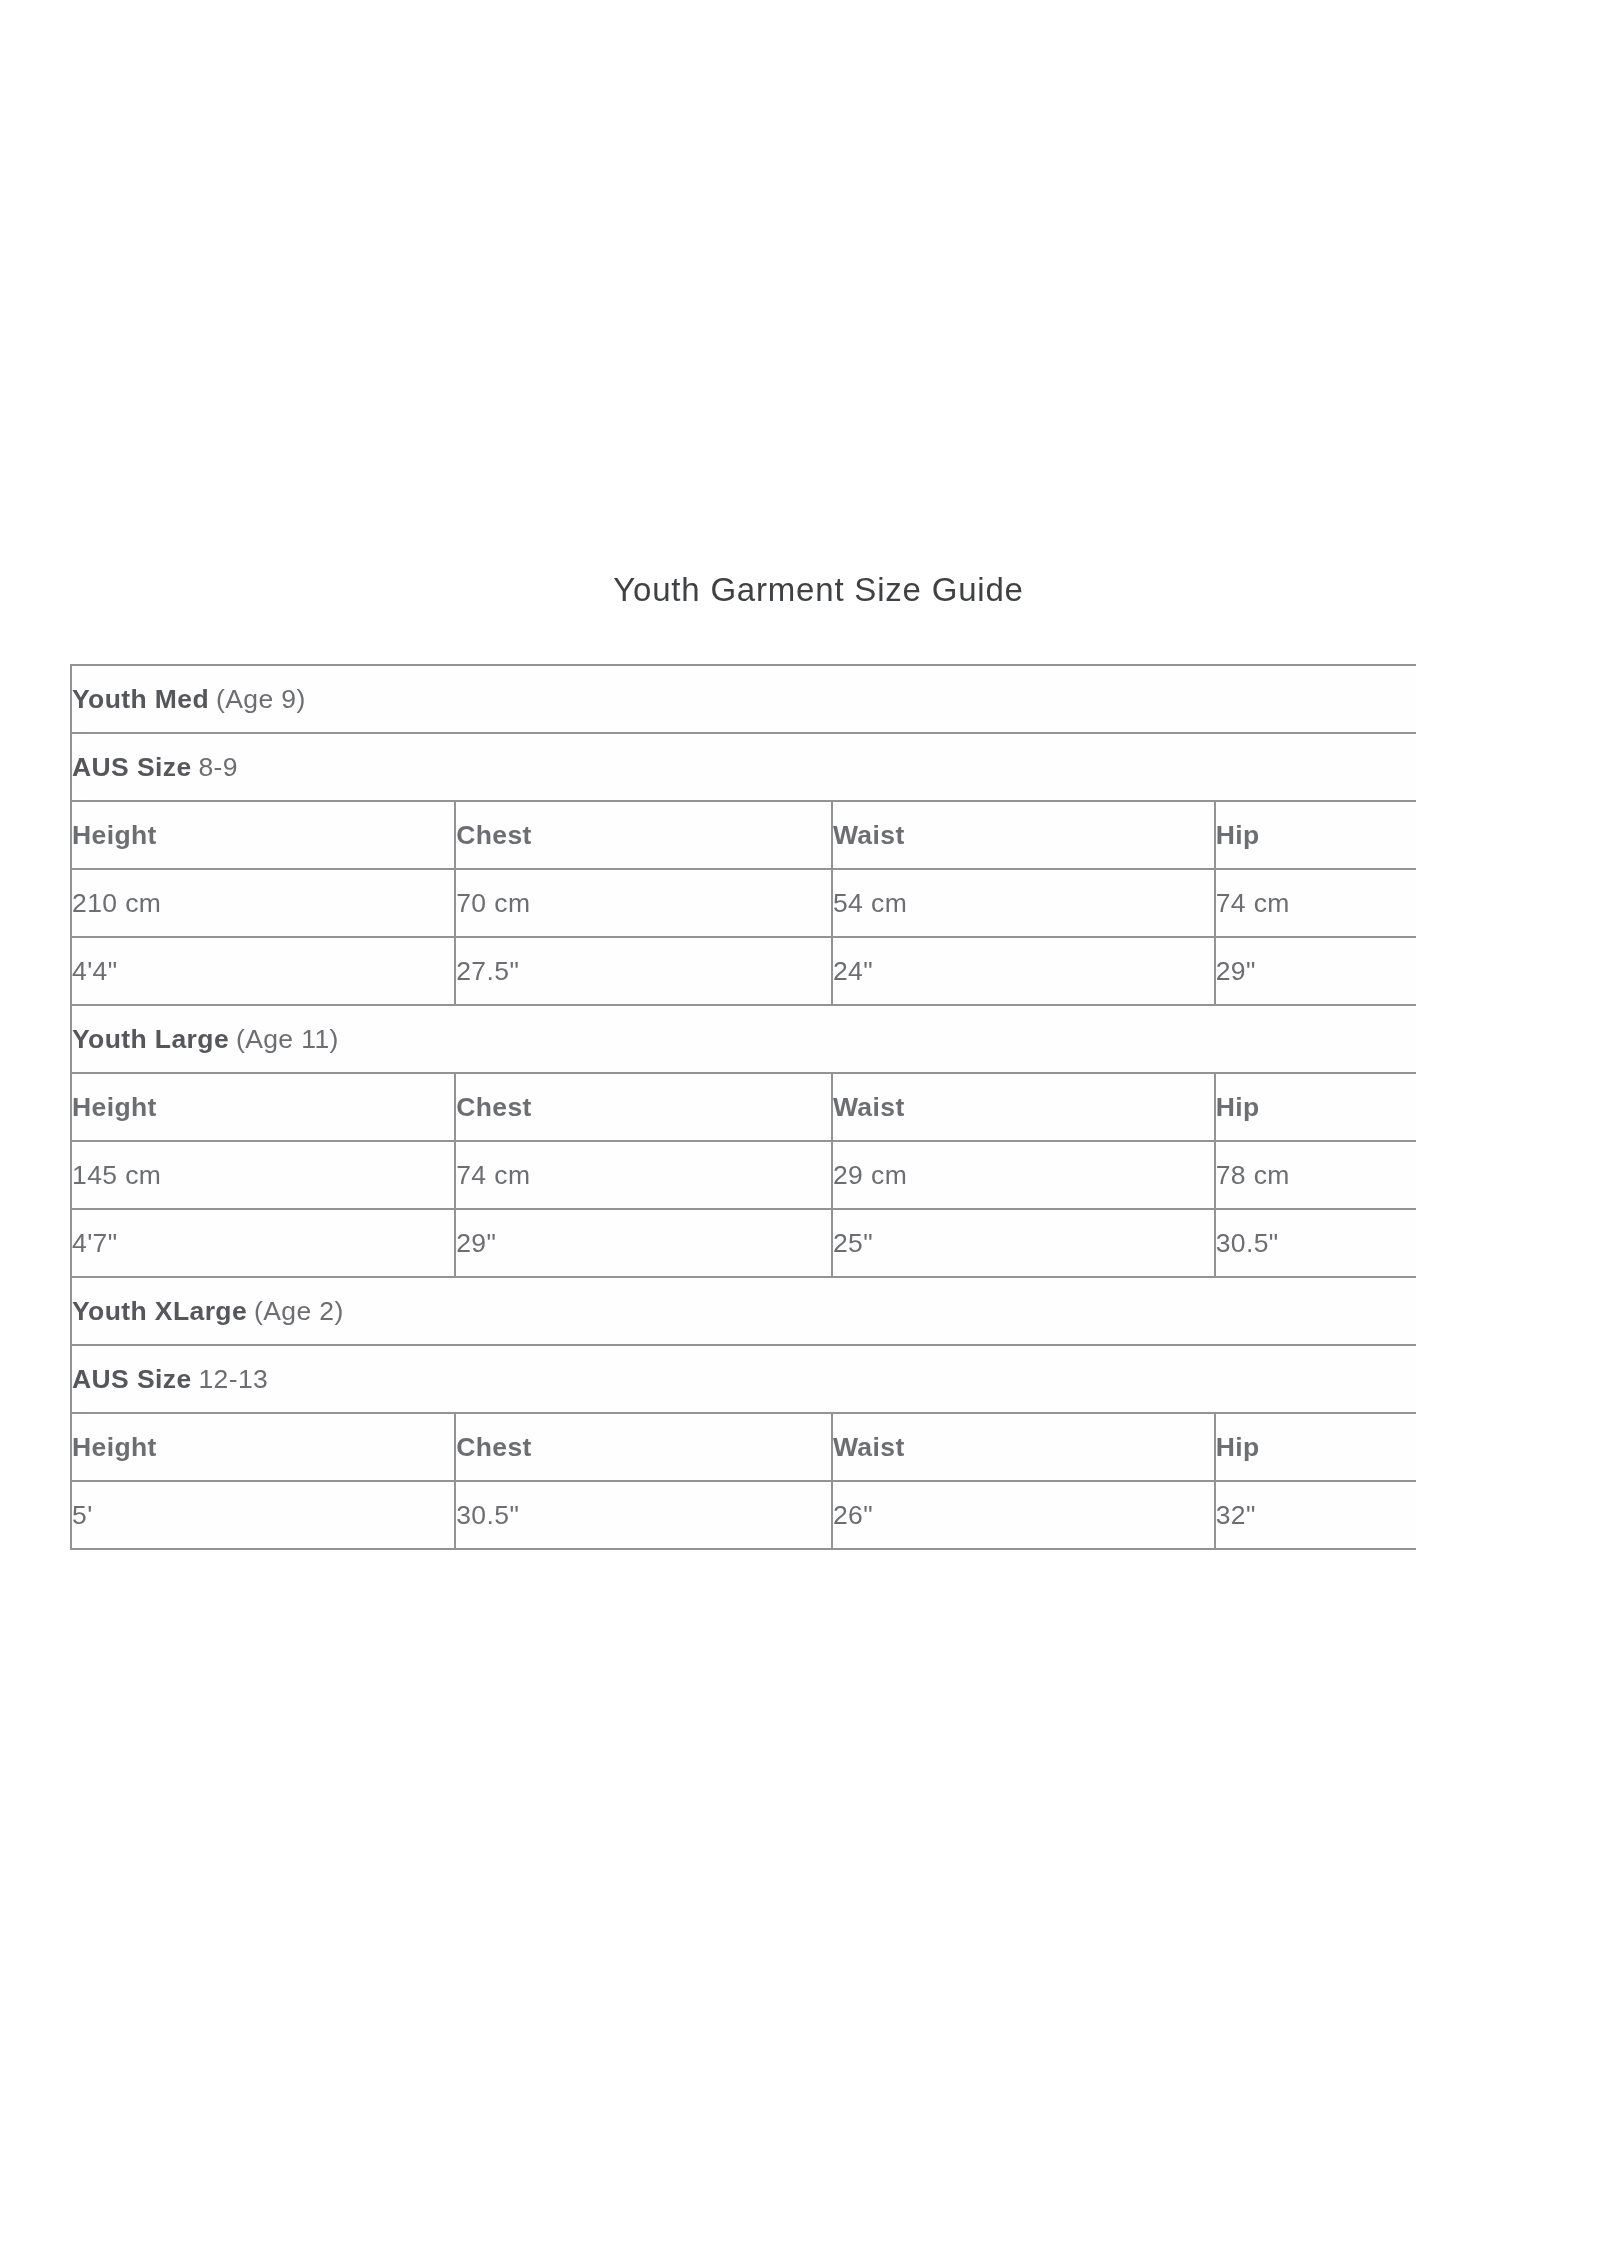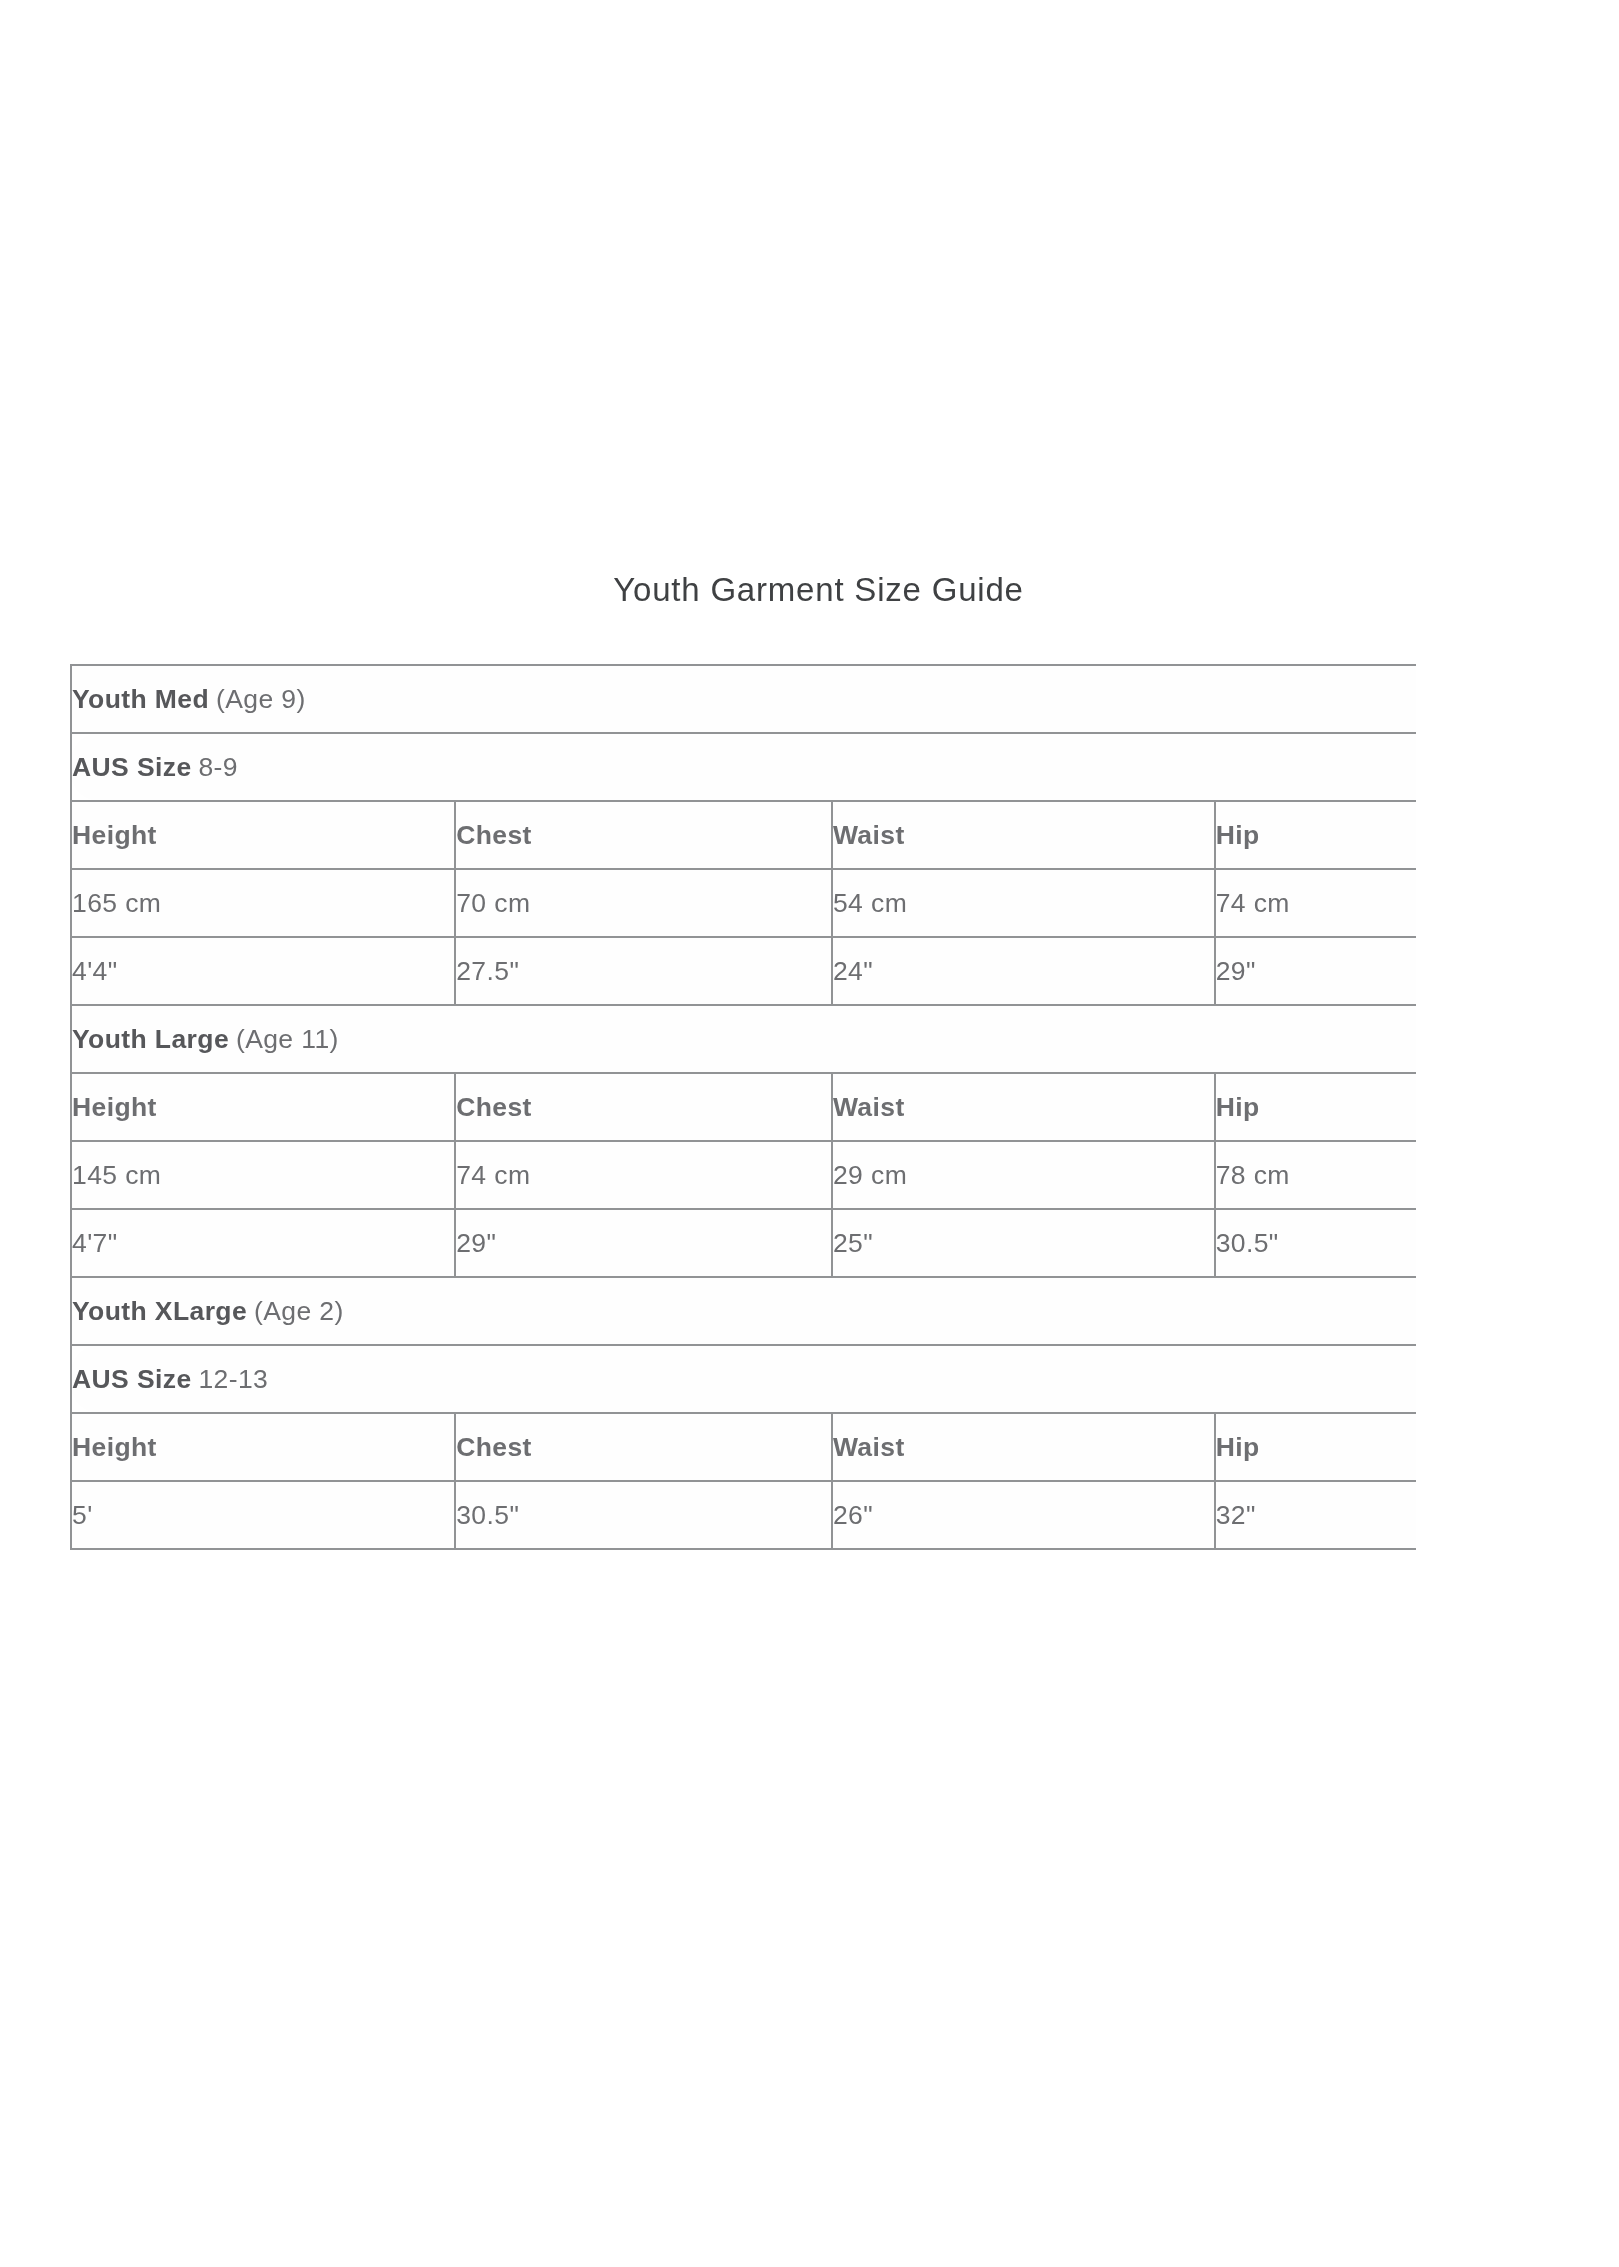--- a/index.html
+++ b/index.html
@@ -99,21 +99,21 @@
           <span class="bold-part">AUS Size</span><span class="reg-part">8-9</span>
         </td>
       </tr>
       <tr class="grid-row">
         <td class="col-head-cell">Height</td>
         <td class="col-head-cell">Chest</td>
         <td class="col-head-cell">Waist</td>
         <td class="col-head-cell">Hip</td>
       </tr>
       <tr class="grid-row">
-        <td class="value-cell">165 cm</td>
+        <td class="value-cell">210 cm</td>
         <td class="value-cell">70 cm</td>
         <td class="value-cell">54 cm</td>
         <td class="value-cell">74 cm</td>
       </tr>
       <tr class="grid-row">
         <td class="value-cell">4'4"</td>
         <td class="value-cell">27.5"</td>
         <td class="value-cell">24"</td>
         <td class="value-cell">29"</td>
       </tr>

